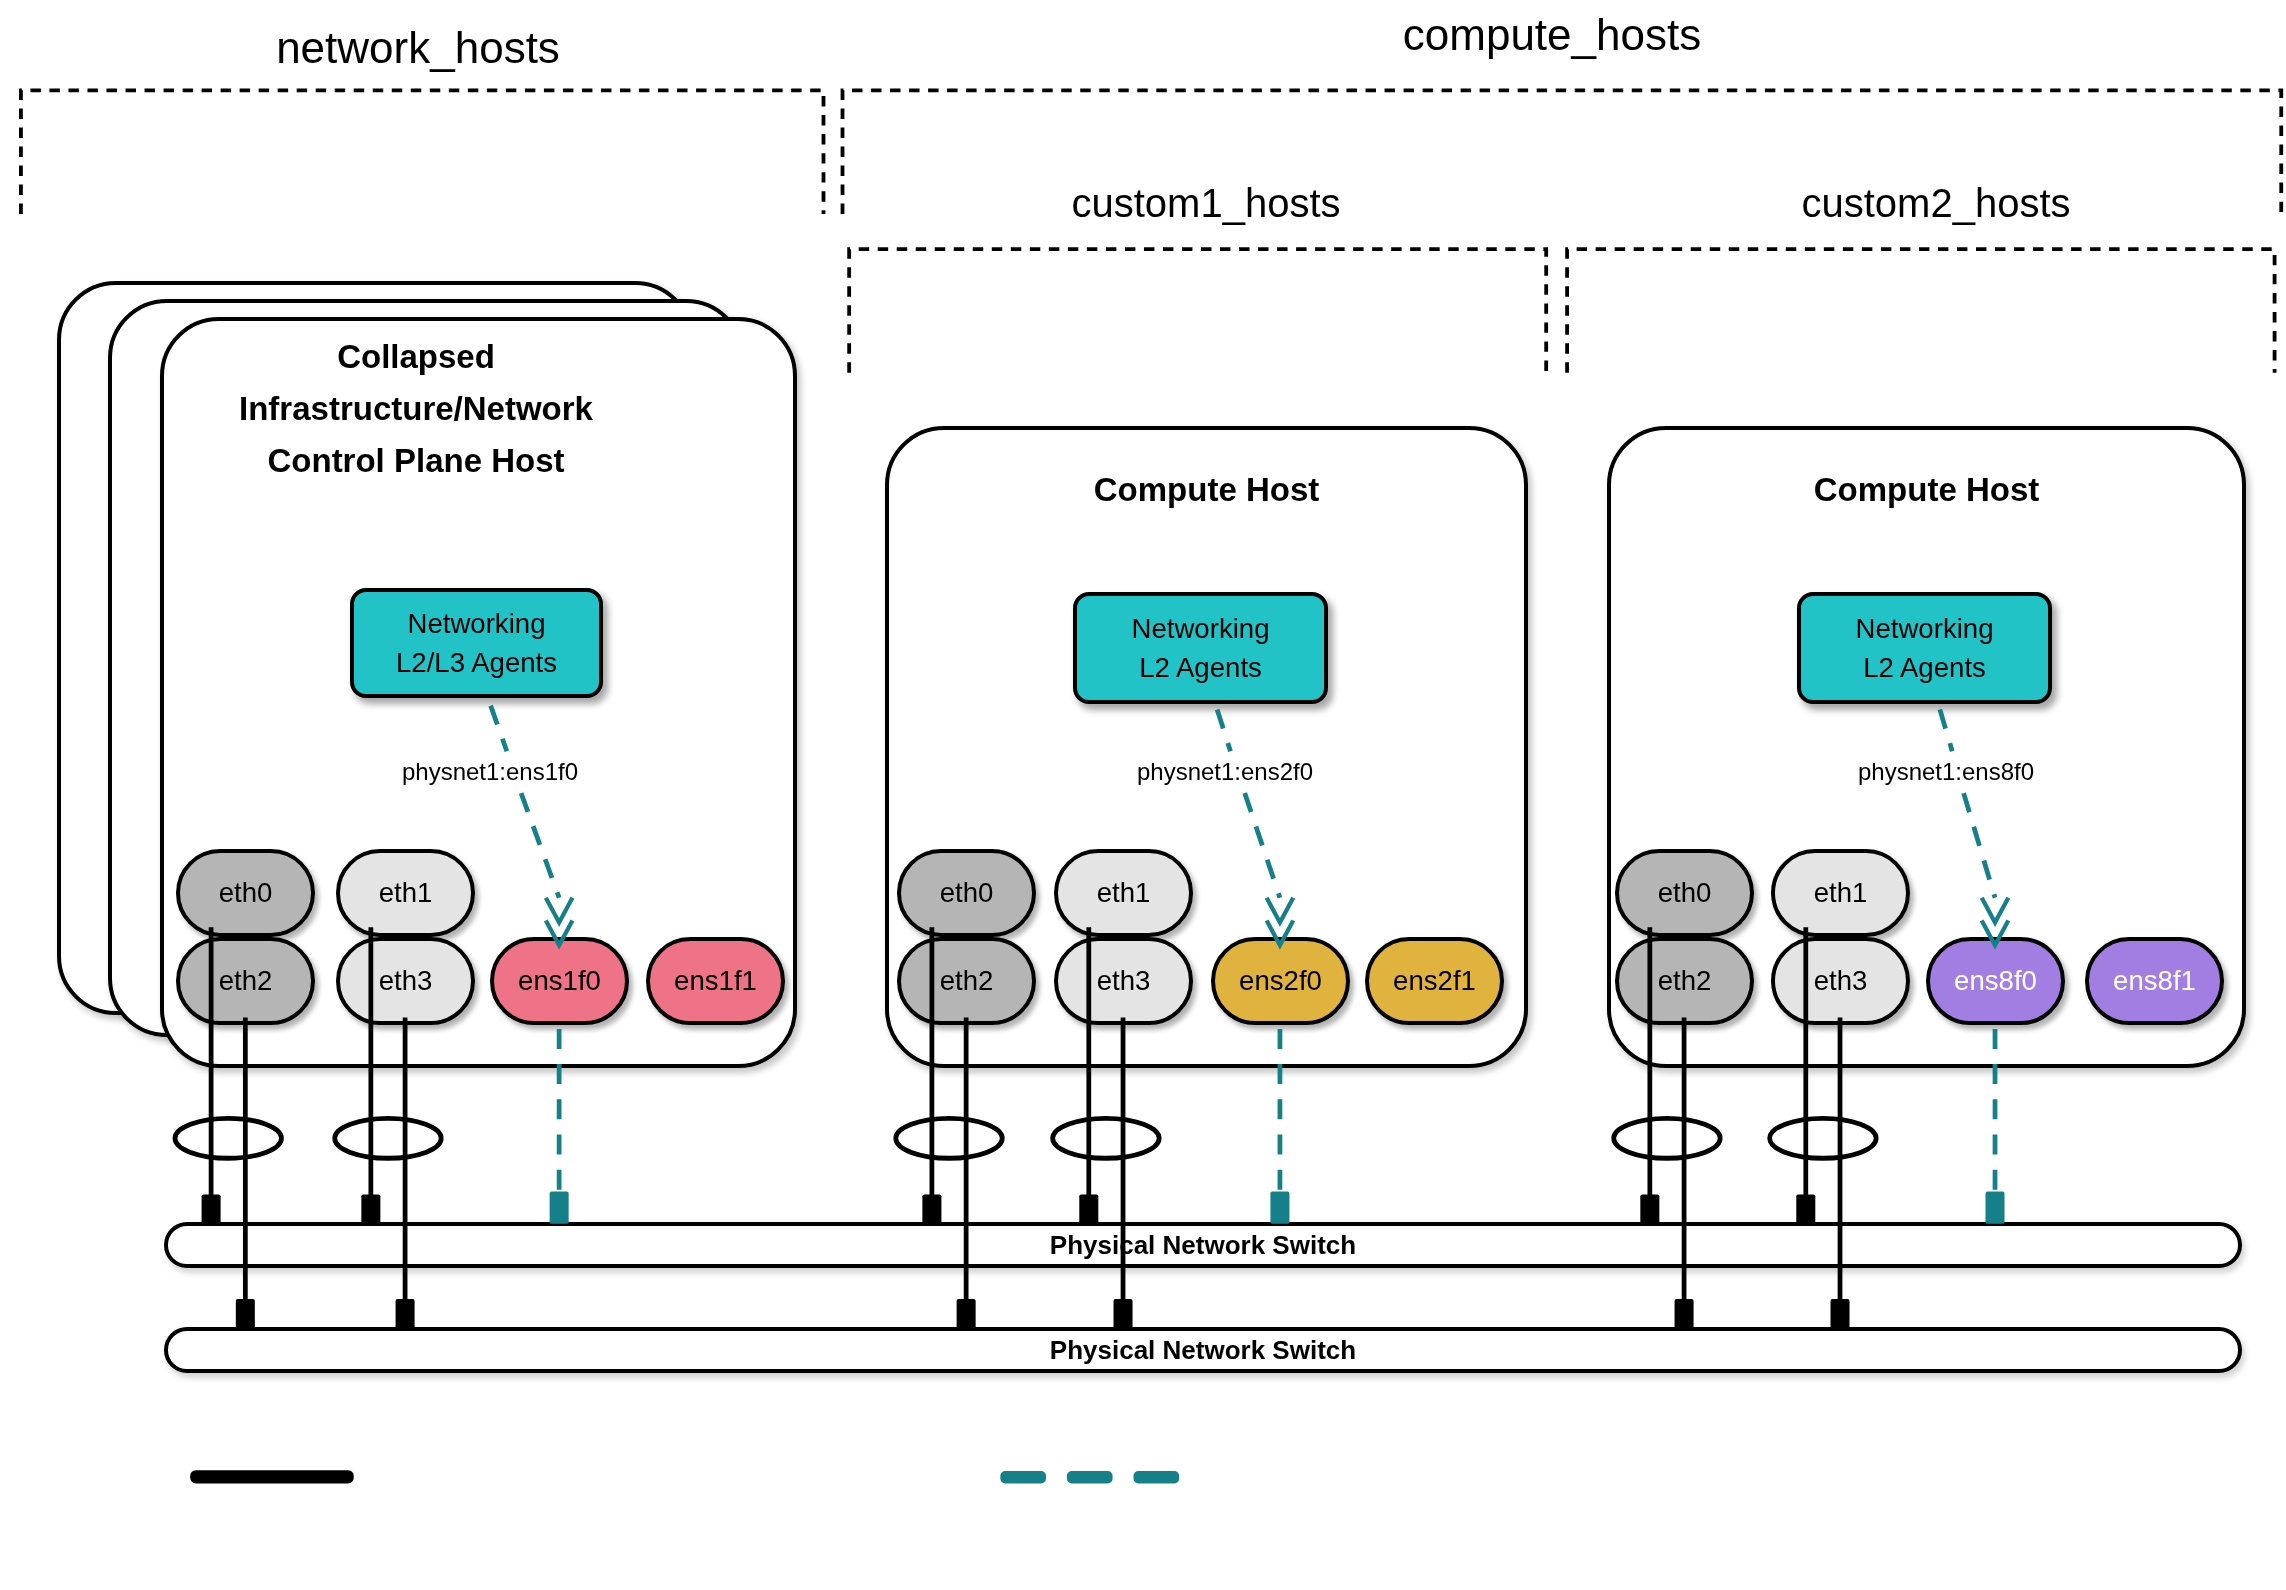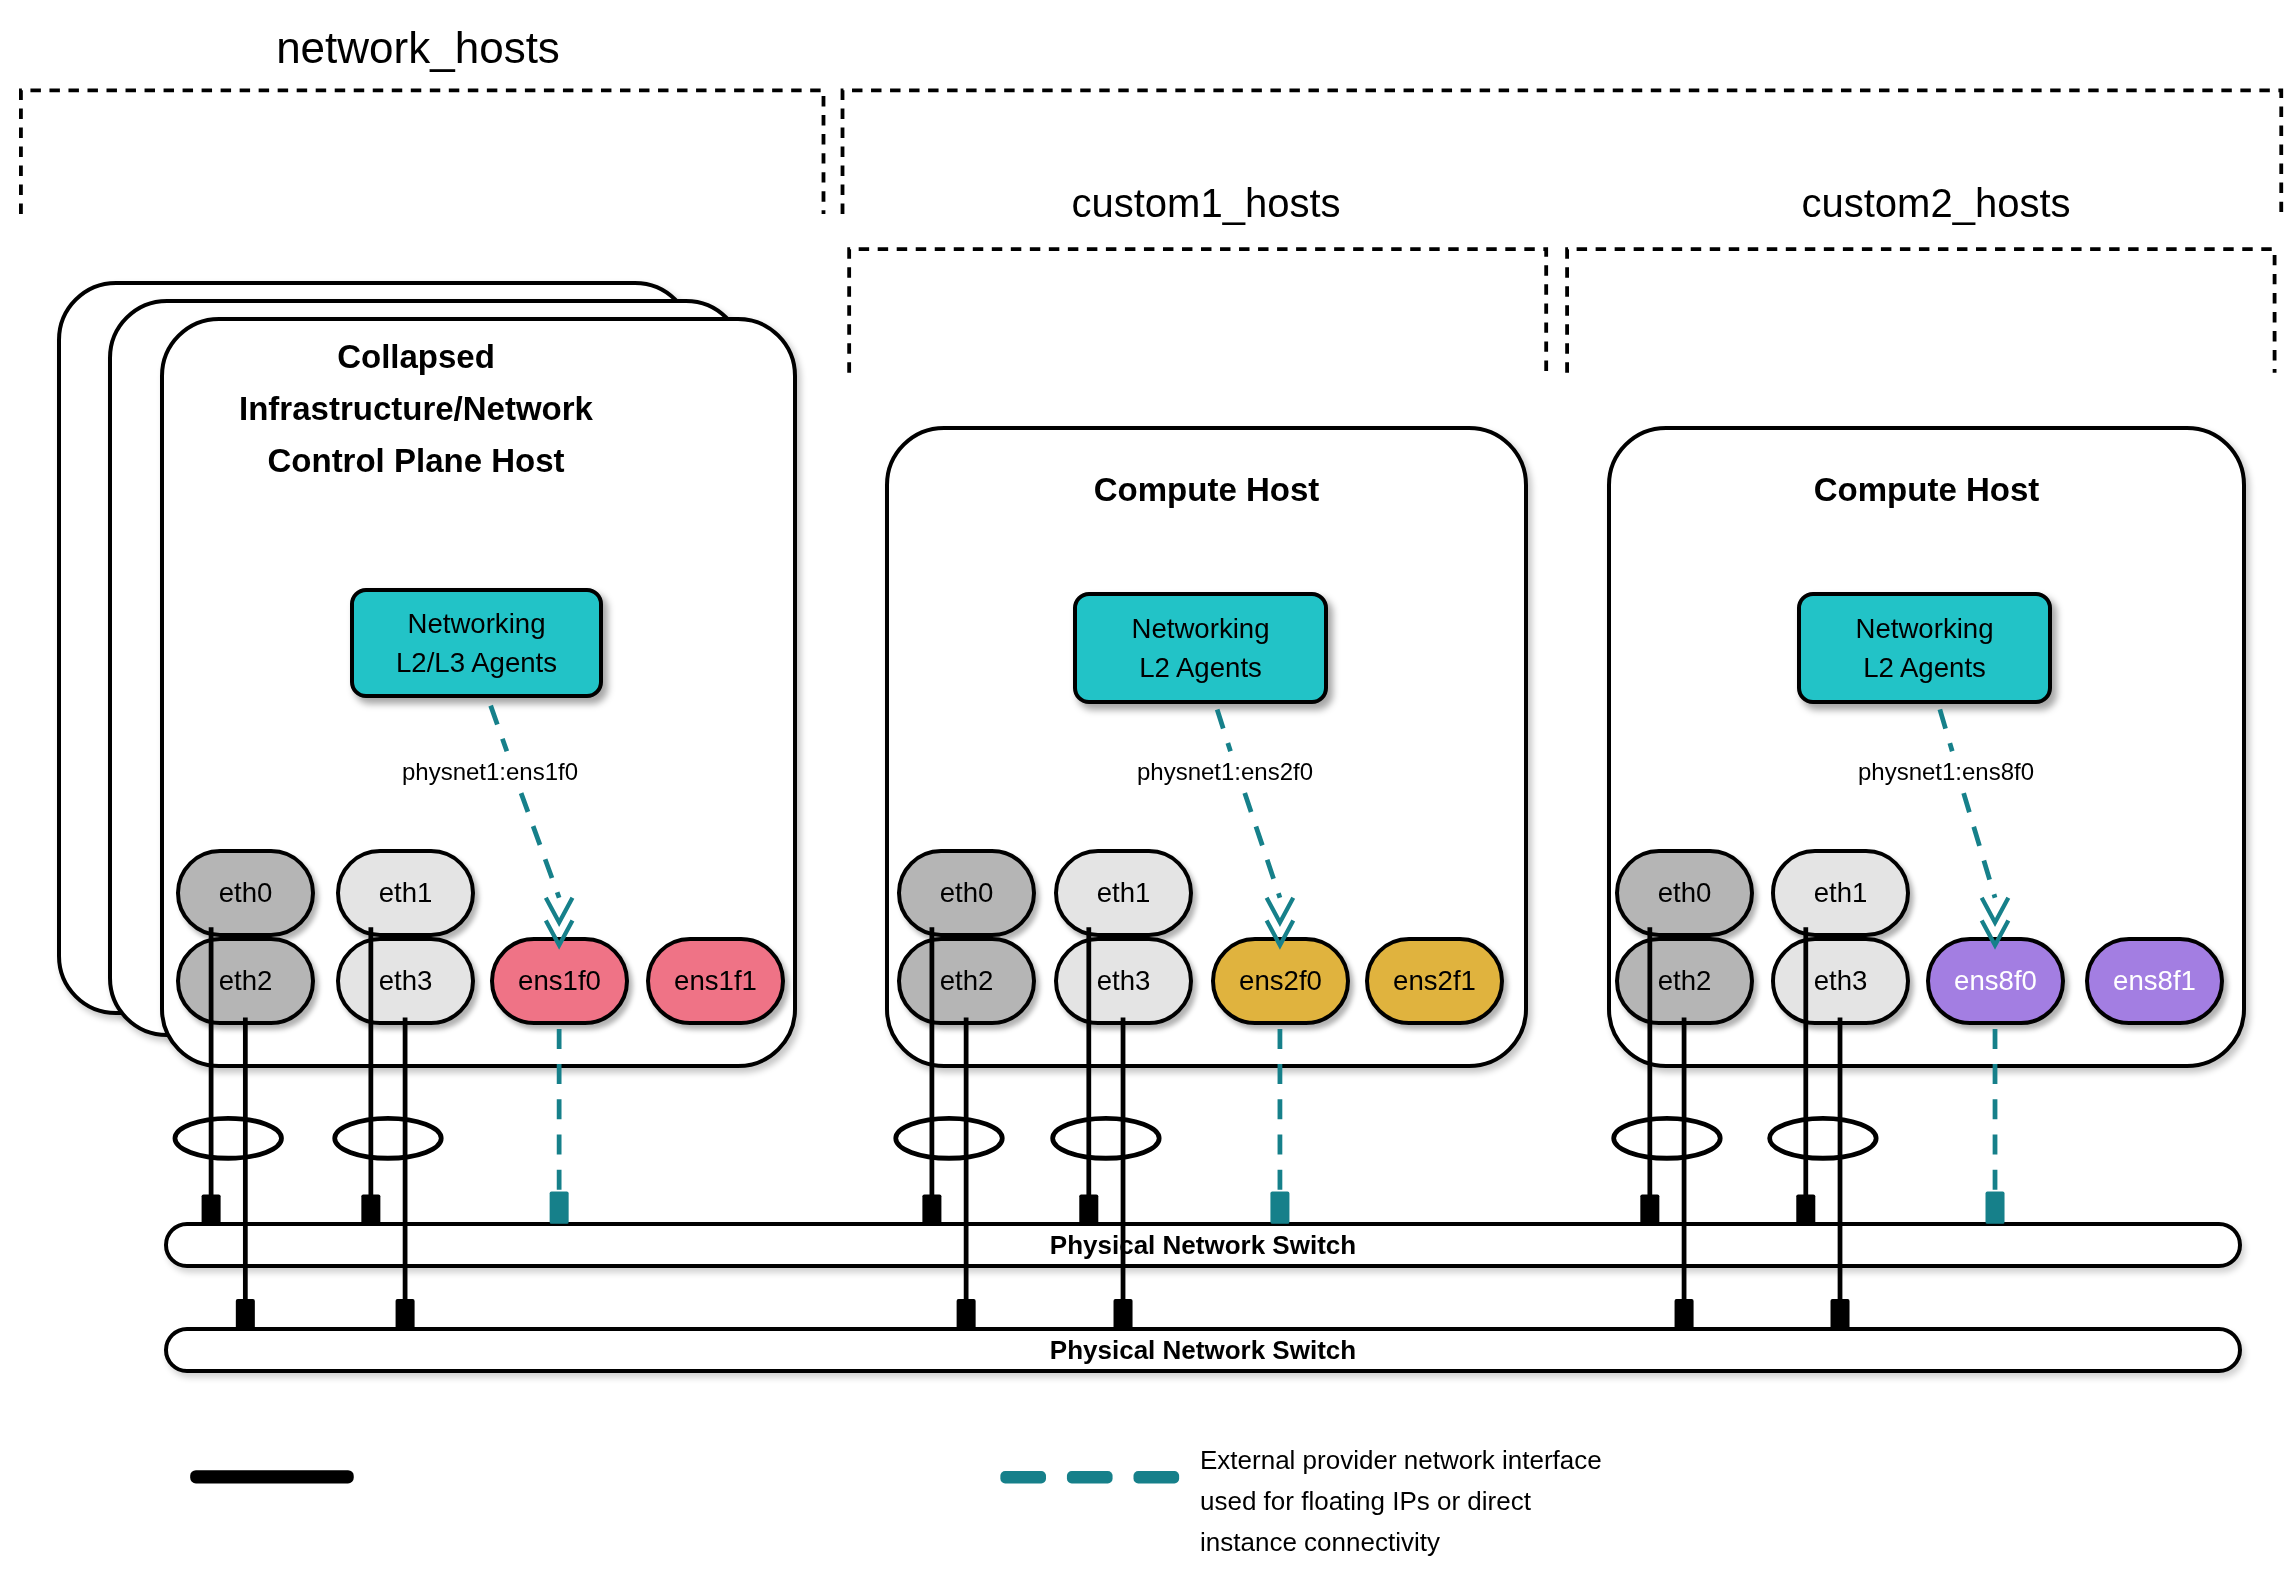--- a/index.html
+++ b/index.html
@@ -35,20 +35,21 @@
   .ah{stroke:var(--teal-dark);stroke-width:4.5;fill:none;stroke-linejoin:miter}
   .sqb{fill:#000}
   .sqt{fill:var(--teal-dark)}
 </style>
 </head>
 <body>
 
 <div class="stage">
 
   <div class="glabel" style="left:418px;top:23px">network_hosts</div>
+  <div class="glabel" style="left:1552px;top:9.5px">compute_hosts</div>
   <div class="glabel small" style="left:1206px;top:181px">custom1_hosts</div>
   <div class="glabel small" style="left:1936px;top:181px">custom2_hosts</div>
 
   <div class="hostbox" style="left:57px;top:281px;width:637px;height:734px"></div>
   <div class="hostbox" style="left:108px;top:299px;width:637px;height:738px"></div>
   <div class="hostbox" style="left:160px;top:317px;width:637px;height:751px"></div>
   <div class="hosttitle" style="left:160px;top:331px;width:512px">Collapsed
 Infrastructure/Network
 Control Plane Host</div>
   <div class="agent" style="left:350px;top:588px;width:253px;height:110px">Networking
@@ -81,23 +82,20 @@
   <div class="pill gd" style="left:1615px;top:849px">eth0</div>
   <div class="pill gl" style="left:1771px;top:849px">eth1</div>
   <div class="pill gd" style="left:1615px;top:937px">eth2</div>
   <div class="pill gl" style="left:1771px;top:937px">eth3</div>
   <div class="pill purple" style="left:1926px;top:937px">ens8f0</div>
   <div class="pill purple" style="left:2085px;top:937px">ens8f1</div>
 
   <div class="switchbar" style="top:1222px">Physical Network Switch</div>
   <div class="switchbar" style="top:1327px">Physical Network Switch</div>
 
-  <div class="legendtext" style="left:1200px;top:1440px">External provider network interface
-used for floating IPs or direct
-instance connectivity</div>
 
   <svg class="overlay" width="2286" height="1590" viewBox="0 0 2404 1672">
 
     <g>
       <path class="dashb" d="M22 225 L22 95 L866 95 L866 225"></path>
     </g>
     <g>
       <path class="dashb" d="M886 225 L886 95 L2399 95 L2399 225"></path>
     </g>
     <g>

